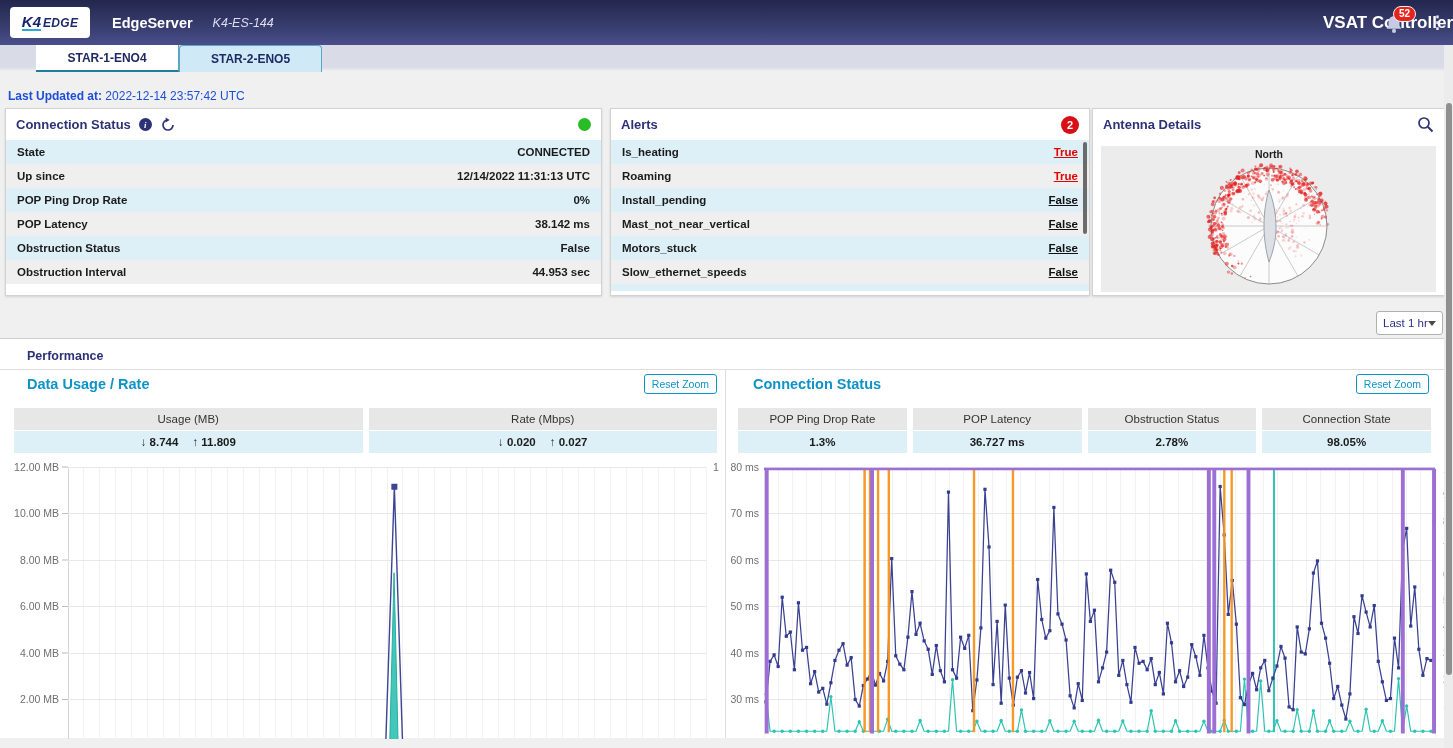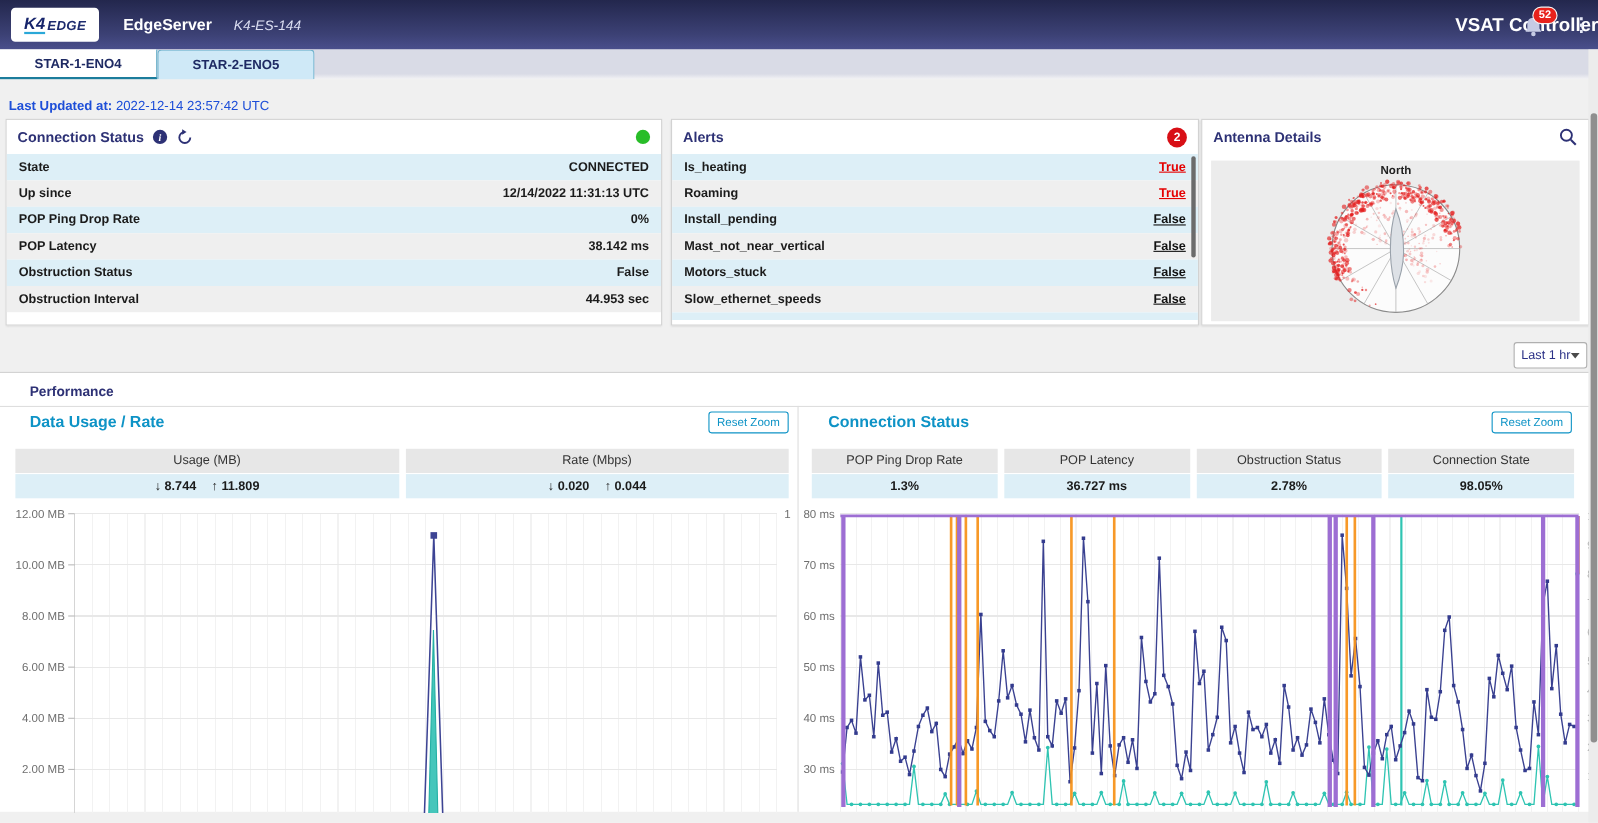--- a/index.html
+++ b/index.html
@@ -21,21 +21,21 @@
     font-weight:700; font-size:17px; pointer-events:none; }
   .nav-right { margin-left:auto; margin-right:14px; display:flex; align-items:center; gap:20px; z-index:2; }
   .bell-wrap { position:relative; width:26px; height:26px; }
   .badge-red { position:absolute; top:-4px; left:10px; min-width:23px; height:16px; padding:0 4px;
     background:#e8221c; border:1px solid #f6f6f6; border-radius:9px; color:#fff;
     font-size:10px; font-weight:700; display:flex; align-items:center; justify-content:center; }
   .kebab { color:#e4e7f6; font-size:17px; font-weight:700; line-height:14px; letter-spacing:0; width:10px; text-align:center; }
 
   
   .tabbar { position:absolute; top:45px; left:0; width:100%; height:27px;
-    background:linear-gradient(180deg,#d9dbe6 82%,#f3f3f5 100%); display:flex; }
+    background:linear-gradient(180deg,#d9dbe6 82%,#f3f3f5 100%); display:flex;padding-left:36px; }
   .tab { width:143px; height:27px; display:flex; align-items:center; justify-content:center;
     font-size:12px; font-weight:700; color:#1e2a63; cursor:pointer; }
   .tab-first { background:#fff; border-right:1px solid #5aa7c4; border-bottom:2px solid #1c7d9c; }
   .tab-selected { background:#cfe9f7; border:1px solid #5aa7c4; border-bottom:none; border-radius:4px 4px 0 0; }
 
   
   .lastupd { position:absolute; top:89px; left:8px; font-size:12px; color:#1d4ed8; }
   .lastupd .lu-label { font-weight:700; }
 
   
@@ -842,21 +842,21 @@
           <div class="stat-h">Usage (MB)</div>
           <div class="stat-v">
               <span>↓ 8.744</span>
               <span>↑ 11.809</span>
             </div>
         </div>
         <div class="stat-col">
           <div class="stat-h">Rate (Mbps)</div>
           <div class="stat-v">
               <span>↓ 0.020</span>
-              <span>↑ 0.044</span>
+              <span>↑ 0.027</span>
             </div>
         </div>
       </div>
       <svg id="usage-chart" class="chart-svg" width="725" height="283" viewBox="0 0 725 283">
           <line x1="68" y1="11" x2="68" y2="283" stroke="#f2f2f2" stroke-width="1" shape-rendering="crispEdges"></line>
           <line x1="83.95" y1="11" x2="83.95" y2="283" stroke="#f2f2f2" stroke-width="1" shape-rendering="crispEdges"></line>
           <line x1="99.9" y1="11" x2="99.9" y2="283" stroke="#f2f2f2" stroke-width="1" shape-rendering="crispEdges"></line>
           <line x1="115.85" y1="11" x2="115.85" y2="283" stroke="#f2f2f2" stroke-width="1" shape-rendering="crispEdges"></line>
           <line x1="131.8" y1="11" x2="131.8" y2="283" stroke="#f2f2f2" stroke-width="1" shape-rendering="crispEdges"></line>
           <line x1="147.75" y1="11" x2="147.75" y2="283" stroke="#f2f2f2" stroke-width="1" shape-rendering="crispEdges"></line>

